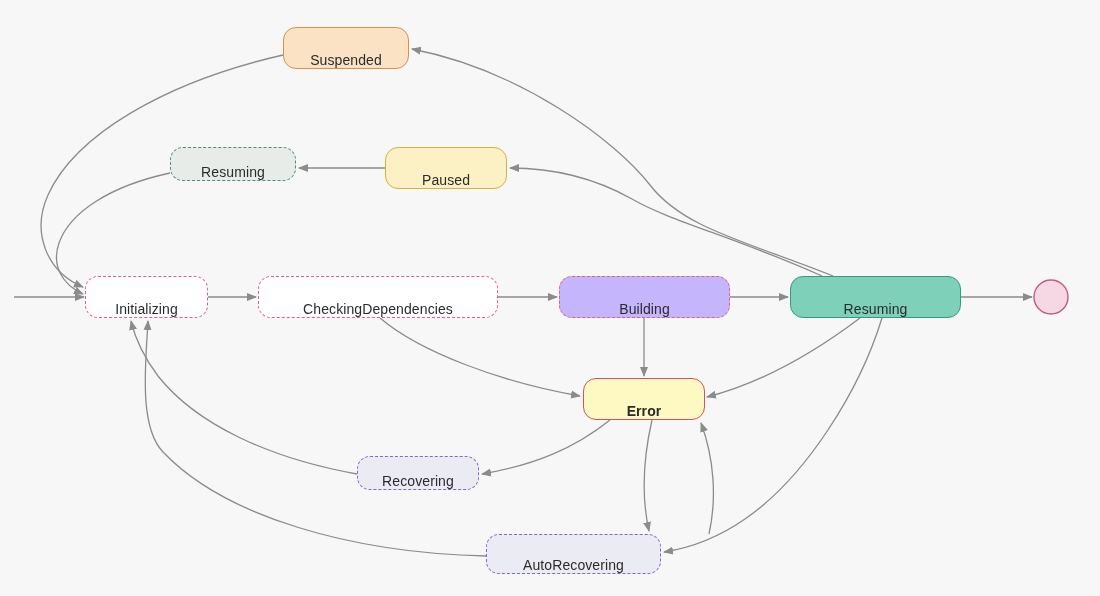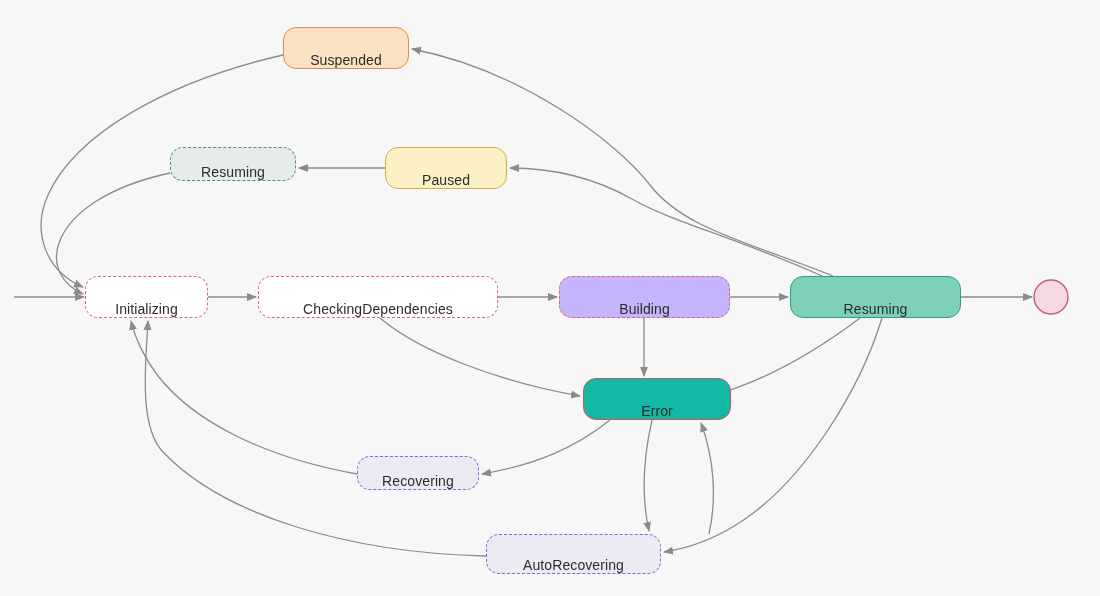--- a/index.html
+++ b/index.html
@@ -71,21 +71,21 @@
       </div>
       <div class="node dashed" style="left: 85px; top: 276px; width: 123px; height: 42px; background: rgb(255, 255, 255); border-color: rgb(224, 96, 126);">
         <span class="node-label">Initializing</span>
       </div>
       <div class="node dashed" style="left: 559px; top: 276px; width: 171px; height: 42px; background: #c4b5fd; border-color: rgb(224, 96, 126);">
         <span class="node-label">Building</span>
       </div>
       <div class="node solid" style="left: 790px; top: 276px; width: 171px; height: 42px; background: rgb(126, 208, 184); border-color: rgb(47, 158, 127);">
         <span class="node-label">Resuming</span>
       </div>
-      <div class="node solid" style="left: 583px; top: 378px; width: 148px; height: 42px; background: #14b8a6; border-color: rgb(204, 84, 96);">
+      <div class="node solid" style="left: 583px; top: 378px; width: 122px; height: 42px; background: #fef9c3; border-color: rgb(204, 84, 96); font-weight: bold;">
         <span class="node-label">Error</span>
       </div>
       <div class="node dashed" style="left: 357px; top: 456px; width: 122px; height: 34px; background: rgb(235, 235, 243); border-color: rgb(132, 101, 207);">
         <span class="node-label">Recovering</span>
       </div>
       <div class="node dashed" style="left: 486px; top: 534px; width: 175px; height: 40px; background: rgb(235, 235, 243); border-color: rgb(132, 101, 207);">
         <span class="node-label">AutoRecovering</span>
       </div>
     </div>
 </div>

